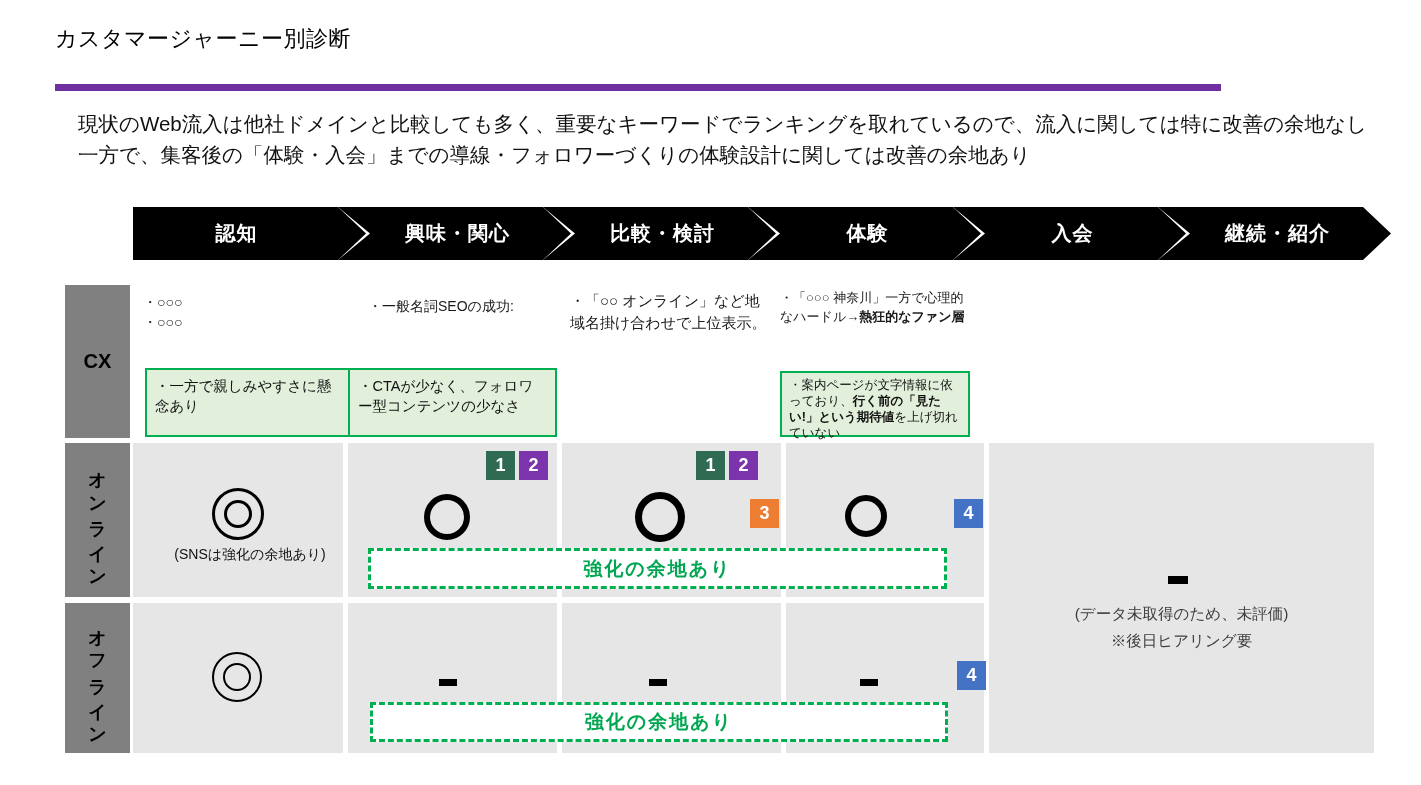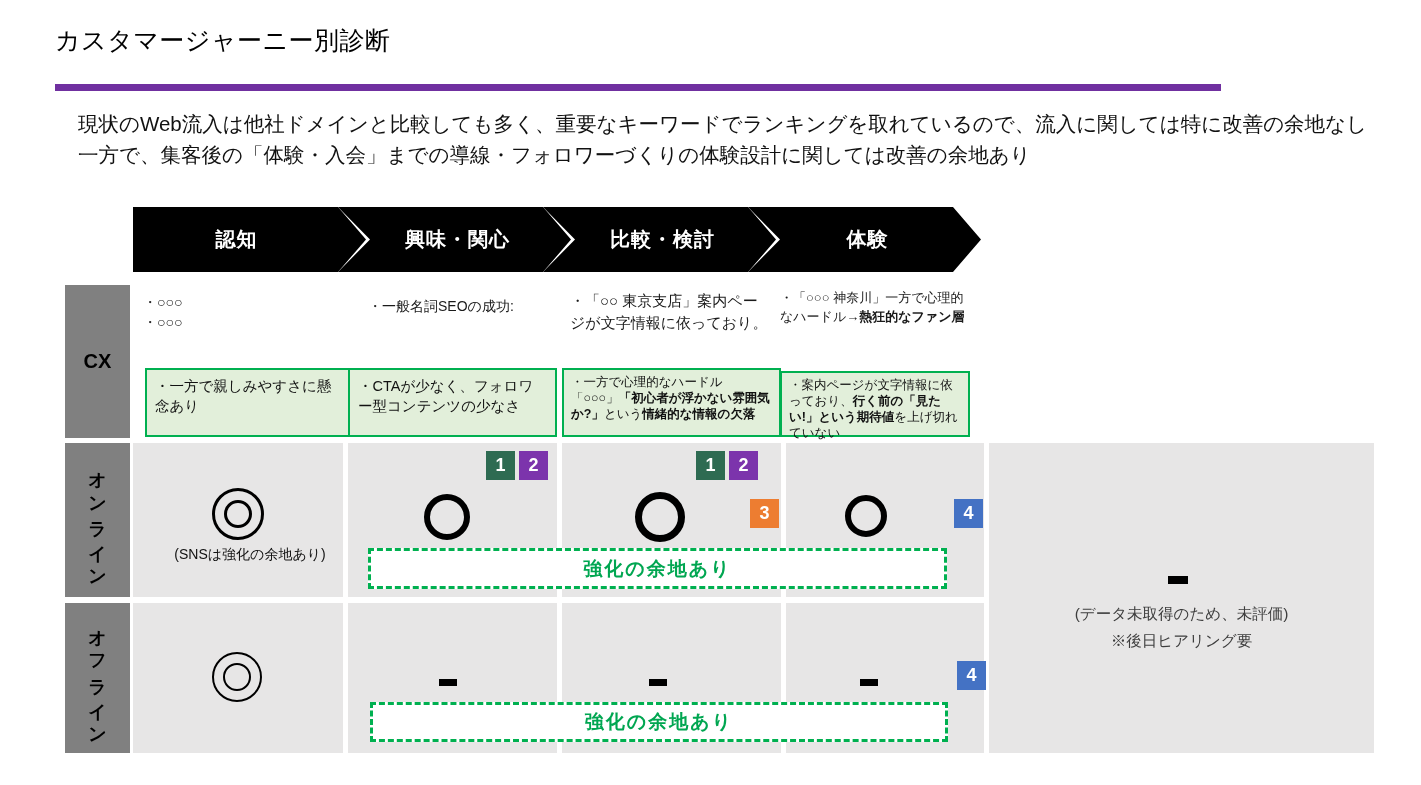--- a/index.html
+++ b/index.html
@@ -1,22 +1,22 @@
 <!DOCTYPE html>
 <html><head>
 <meta charset="utf-8">
 <style>
   html,body{margin:0;padding:0;background:#fff;}
   .canvas{position:relative;width:1421px;height:785px;background:#fff;overflow:hidden;
           font-family:"Liberation Sans",sans-serif;color:#000;}
   .abs{position:absolute;}
-  .title{left:55px;top:24px;font-size:25px;font-weight:500;letter-spacing:.5px;color:#000;}
+  .title{left:55px;top:24px;font-size:22px;font-weight:500;letter-spacing:.5px;color:#000;}
   .rule{left:55px;top:84px;width:1166px;height:7px;background:#7030A0;}
   .summary{left:78px;width:1350px;font-size:20.5px;color:#111;white-space:pre-line;}
-  .chevron{top:207px;width:233px;height:65px;background:#000;color:#fff;font-size:20px;font-weight:bold;
+  .chevron{top:207px;width:233px;height:53px;background:#000;color:#fff;font-size:20px;font-weight:bold;
            display:flex;align-items:center;justify-content:center;box-sizing:border-box;
            padding-right:26px;letter-spacing:1px;}
   .chev-first{clip-path:polygon(0 0,205px 0,233px 50%,205px 100%,0 100%);}
   .chev-mid{clip-path:polygon(0 0,205px 0,233px 50%,205px 100%,0 100%,32px 50%);padding-left:32px;}
   .rowlabel{left:65px;width:65px;background:#808080;color:#000000;font-weight:bold;
             display:flex;align-items:center;justify-content:center;}
   .vert{writing-mode:vertical-rl;text-orientation:upright;font-size:18px;letter-spacing:4px;}
   .cell{background:#E7E6E6;}
   .note{font-size:14px;line-height:20px;color:#1a1a1a;white-space:pre-line;}
   .gbox{background:#E2EFDA;border:2px solid #00B050;box-sizing:border-box;padding:6px 8px;
@@ -42,35 +42,35 @@
   <div class="abs title">カスタマージャーニー別診断</div>
   <div class="abs rule" style="background-color: rgb(112, 48, 160);"></div>
 
   <div class="abs summary" style="top:110px;">現状のWeb流入は他社ドメインと比較しても多く、重要なキーワードでランキングを取れているので、流入に関しては特に改善の余地なし</div>
   <div class="abs summary" style="top:141px;">一方で、集客後の「体験・入会」までの導線・フォロワーづくりの体験設計に関しては改善の余地あり</div>
 
   <div class="abs chevron chev-first" style="left:133px;">認知</div>
   <div class="abs chevron chev-mid" style="left:338px;">興味・関心</div>
   <div class="abs chevron chev-mid" style="left:748px;">体験</div>
   <div class="abs chevron chev-mid" style="left:543px;">比較・検討</div>
+  <div class="abs chevron chev-mid" style="left:953px;">入会</div>
+  <div class="abs chevron chev-mid" style="left:1158px;">継続・紹介</div>
 
   <div class="abs rowlabel" style="top:285px;height:153px;font-size:20px;">CX</div>
   <div class="abs rowlabel vert" style="top:443px;height:154px;">オンライン</div>
   <div class="abs rowlabel vert" style="top:603px;height:150px;">オフライン</div>
 
   <div class="abs note" style="left:143px;top:292px;width:190px;">・○○○
 ・○○○</div>
   <div class="abs note" style="left:368px;top:296px;width:185px;">・一般名詞SEOの成功:</div>
-  <div class="abs note" style="left:570px;top:290px;width:200px;font-size:15px;line-height:22px;">・「○○ 東京支店」案内ページが文字情報に依っており。</div>
+  <div class="abs note" style="left:570px;top:290px;width:200px;font-size:15px;line-height:22px;">・「○○ オンライン」など地域名掛け合わせで上位表示。</div>
   <div class="abs note" style="left:780px;top:288px;width:188px;font-size:13px;line-height:19px;"><span>・「○○○ 神奈川」一方で心理的なハードル→</span><span class="b">熱狂的なファン層</span></div>
 
   <div class="abs gbox" style="left:136px;top:368px;width:207px;height:69px;margin-left:9px;">・一方で親しみやすさに懸念あり</div>
   <div class="abs gbox" style="left:348px;top:368px;width:209px;height:69px;">・CTAが少なく、フォロワー型コンテンツの少なさ</div>
-  <div class="abs gbox gbox-sm" style="left:562px;top:368px;width:219px;height:69px;"><span>・一方で心理的なハードル
-「○○○」</span><span class="b">「初心者が浮かない雰囲気か?」</span><span>という</span><span class="b">情緒的な情報の欠落</span></div>
   <div class="abs gbox gbox-sm" style="left:780px;top:371px;width:190px;height:66px;"><span>・案内ページが文字情報に依っており、</span><span class="b">行く前の「見たい!」という期待値</span><span>を上げ切れていない</span></div>
 
   <div class="abs cell" style="left:133px;top:443px;width:210px;height:154px;"></div>
   <div class="abs cell" style="left:348px;top:443px;width:209px;height:154px;"></div>
   <div class="abs cell" style="left:562px;top:443px;width:219px;height:154px;"></div>
   <div class="abs cell" style="left:786px;top:443px;width:198px;height:154px;"></div>
 
   <div class="abs cell" style="left:133px;top:603px;width:210px;height:150px;"></div>
   <div class="abs cell" style="left:348px;top:603px;width:209px;height:150px;"></div>
   <div class="abs cell" style="left:562px;top:603px;width:219px;height:150px;"></div>

